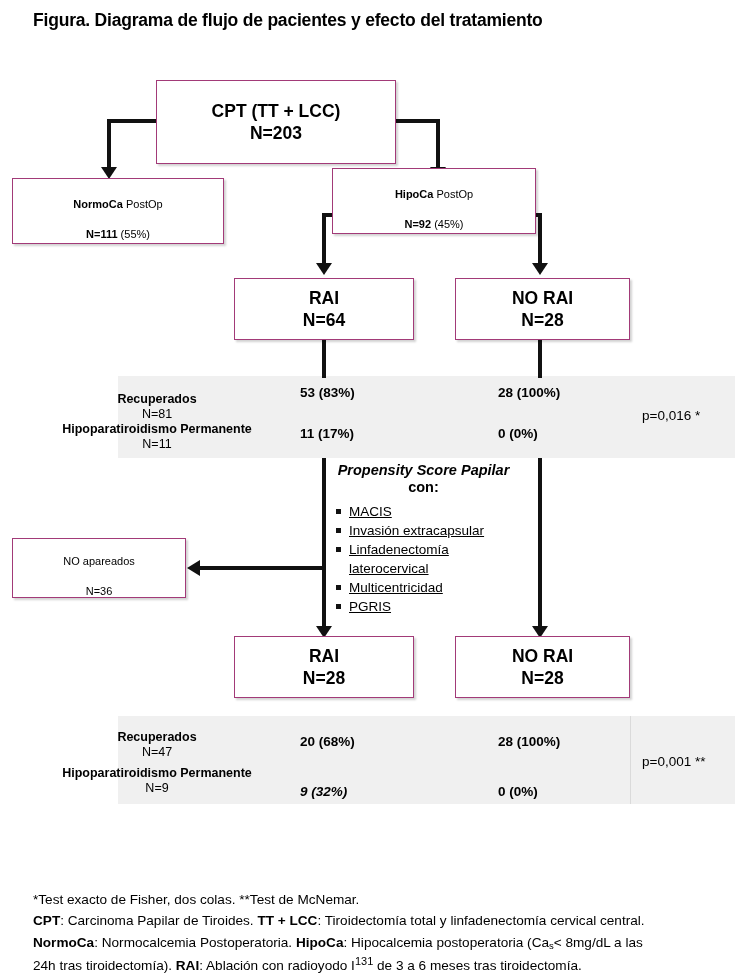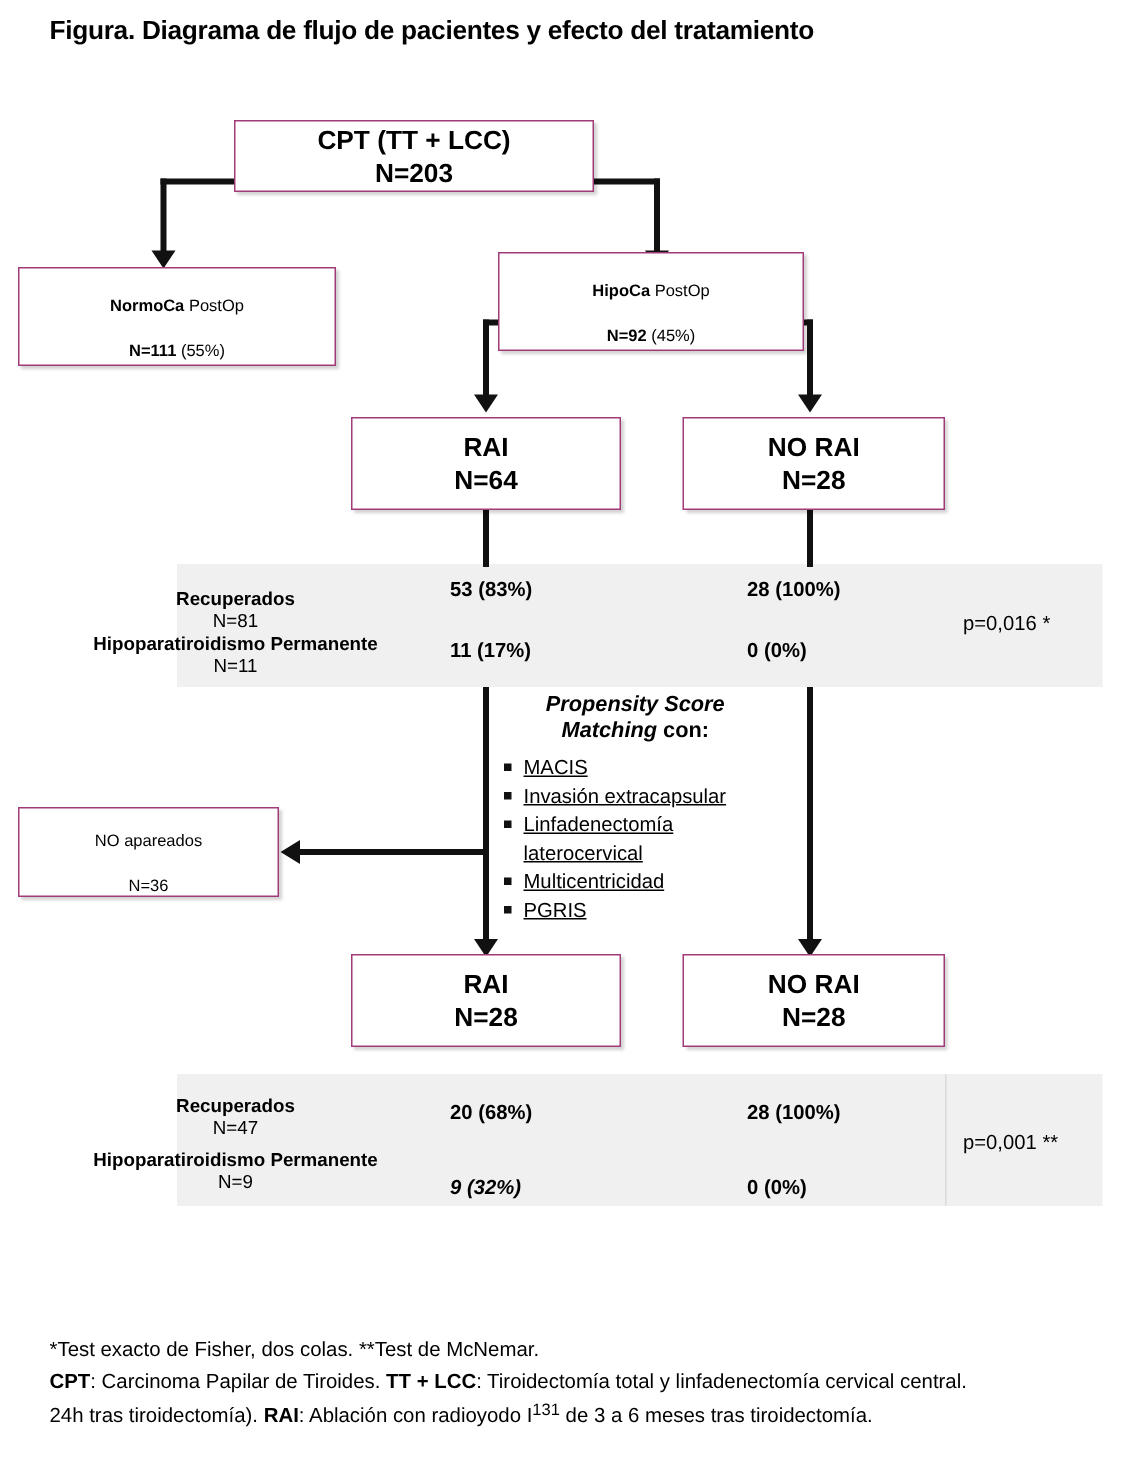--- a/index.html
+++ b/index.html
@@ -90,21 +90,21 @@
   .foot sub{font-size:9.5px;vertical-align:-0.22em;}
   .foot sup{font-size:11px;vertical-align:0.45em;}
 </style>
 </head>
 <body>
 
 <div id="stage">
 
   <div class="title">Figura. Diagrama de flujo de pacientes y efecto del tratamiento</div>
 
-  <div class="box" style="left: 156px; top: 80px; width: 240px; height: 48px; border-color: rgb(162, 58, 120);">
+  <div class="box" style="left: 156px; top: 80px; width: 240px; height: 84px; border-color: rgb(162, 58, 120);">
     <div class="l1 fs17 b-strong">CPT (TT + LCC)</div>
     <div class="l2 fs17 b-strong">N=203</div>
   </div>
 
   <div class="ln hln" style="left: 107px; top: 119px; width: 53px; background: rgb(17, 17, 17);"></div>
   <div class="ln vln" style="left: 107px; top: 119px; height: 50px; background: rgb(17, 17, 17);"></div>
   <div class="arrow-down" style="left: 100.5px; top: 167px; border-top-color: rgb(17, 17, 17);"></div>
 
   <div class="ln hln" style="left: 392px; top: 119px; width: 48px; background: rgb(17, 17, 17);"></div>
   <div class="ln vln" style="left: 436px; top: 119px; height: 50px; background: rgb(17, 17, 17);"></div>
@@ -168,21 +168,21 @@
   <div class="ln vln" style="left: 538px; top: 340px; height: 38px; background: rgb(17, 17, 17);"></div>
 
   <div class="ln vln" style="left: 322px; top: 458px; height: 172px; background: rgb(17, 17, 17);"></div>
   <div class="arrow-down" style="left: 315.5px; top: 626px; border-top-color: rgb(17, 17, 17);"></div>
 
   <div class="ln vln" style="left: 538px; top: 458px; height: 172px; background: rgb(17, 17, 17);"></div>
   <div class="arrow-down" style="left: 531.5px; top: 626px; border-top-color: rgb(17, 17, 17);"></div>
 
   <div class="psm" style="left:336px;top:462px;">
     <div class="psm-head">
-      <span>Propensity Score Matching</span><span class="con"> con:</span>
+      <span>Propensity Score Papilar</span><span class="con"> con:</span>
     </div>
     <ul class="psm-list">
       <li><span class="bullet"></span><span>MACIS</span></li>
       <li><span class="bullet"></span><span>Invasión extracapsular</span></li>
       <li><span class="bullet"></span><span>Linfadenectomía</span></li>
       <li class="cont"><span>laterocervical</span></li>
       <li><span class="bullet"></span><span>Multicentricidad</span></li>
       <li><span class="bullet"></span><span>PGRIS</span></li>
     </ul>
   </div>
@@ -222,17 +222,20 @@
   <div class="stat-val" style="left:498px;top:784px;">0 (0%)</div>
 
   <div class="pval" style="left:642px;top:754px;">p=0,001 **</div>
 
   <div class="foot">
     <div>*Test exacto de Fisher, dos colas. **Test de McNemar.</div>
     <div>
       <b>CPT</b><span>: Carcinoma Papilar de Tiroides. </span><b>TT + LCC</b><span>: Tiroidectomía total y linfadenectomía cervical central.</span>
     </div>
     <div>
+      <b>NormoCa</b><span>: Normocalcemia Postoperatoria. </span><b>HipoCa</b><span>: Hipocalcemia postoperatoria (Ca</span><sub>s</sub><span>&lt; 8mg/dL a las</span>
+    </div>
+    <div>
       <span>24h tras tiroidectomía). </span><b>RAI</b><span>: Ablación con radioyodo I</span><sup>131</sup><span> de 3 a 6 meses tras tiroidectomía.</span>
     </div>
   </div>
 
 </div>
 
 </body></html>

